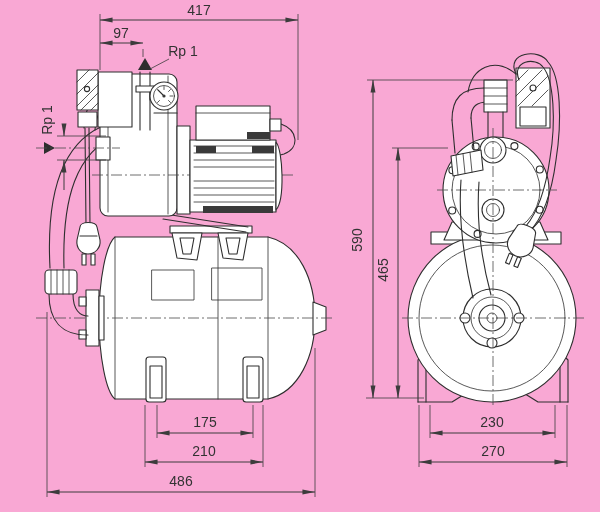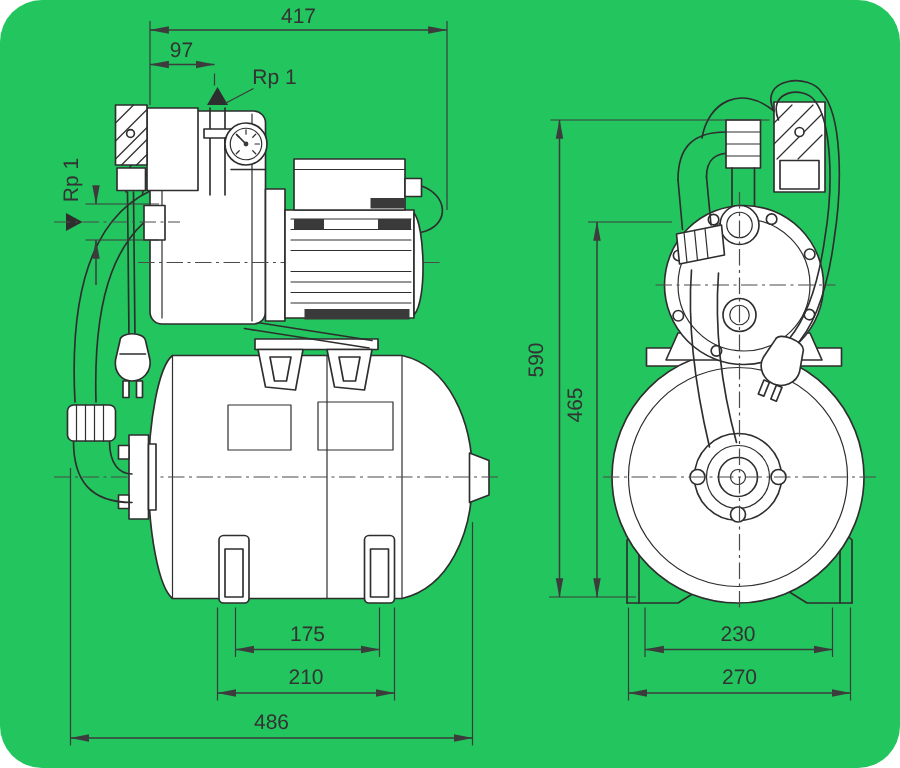--- a/index.html
+++ b/index.html
@@ -1,16 +1,16 @@
 <!DOCTYPE html>
 <html><head>
 <meta charset="utf-8">
 <style>
   html,body{margin:0;padding:0;background:#ffffff;}
-  .canvas{position:relative;width:600px;height:512px;background:#22c55e;overflow:hidden;border-radius:28px;}
+  .canvas{position:relative;width:600px;height:512px;background:#f9a8d4;overflow:hidden;}
   svg{display:block;}
   svg text{font-family:"Liberation Sans","DejaVu Sans",sans-serif;font-size:14px;fill:#333;}
   .ln{stroke:#2e2e2e;stroke-width:1.1;fill:none;stroke-linecap:round;stroke-linejoin:round;}
   .lt{stroke:#2e2e2e;stroke-width:0.8;fill:none;stroke-linecap:round;stroke-linejoin:round;}
   .fw{stroke:#2e2e2e;stroke-width:1.1;fill:#ffffff;stroke-linejoin:round;}
   .fd{fill:#3a3a3a;stroke:none;}
   .dim{stroke:#3c3c3c;stroke-width:1;fill:none;}
   .ext{stroke:#3c3c3c;stroke-width:0.8;fill:none;}
   .cl{stroke:#4a4a4a;stroke-width:0.8;fill:none;stroke-dasharray:11 3 2 3;}
   .tri{fill:#2e2e2e;stroke:none;}

